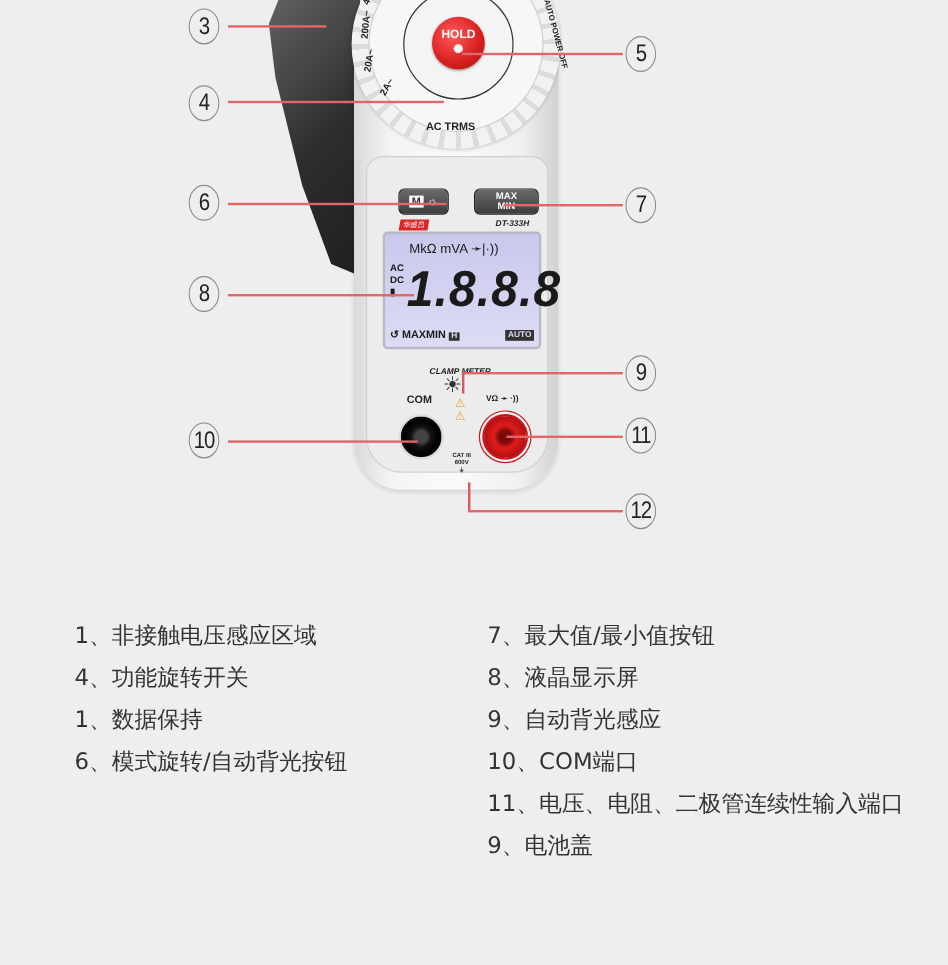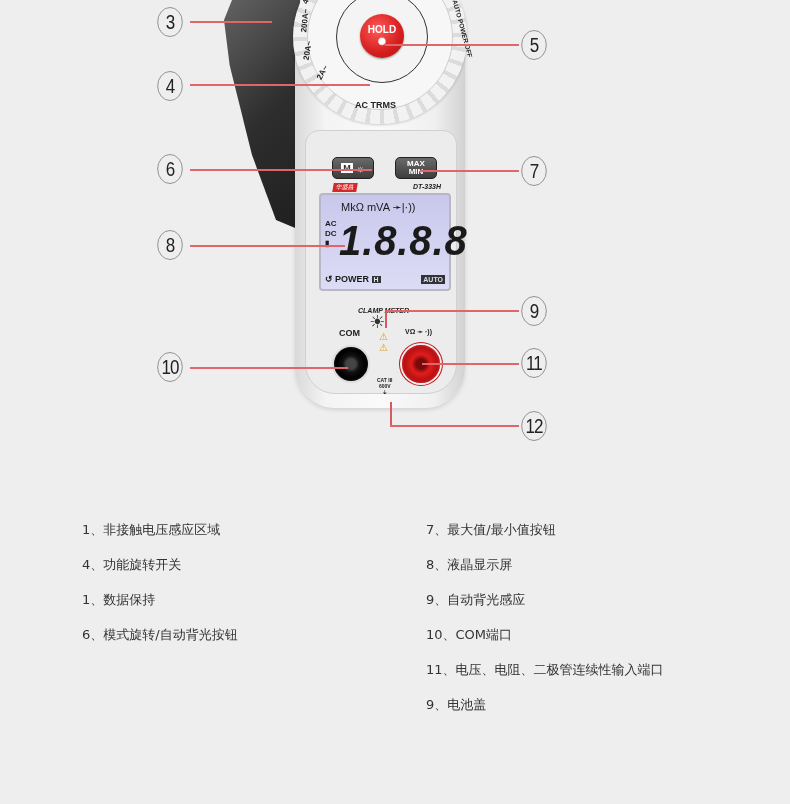--- a/index.html
+++ b/index.html
@@ -62,21 +62,21 @@
   .apo { font-size: 6.5px; transform: rotate(75deg); left: 140px; top: 75px; white-space: nowrap; }
 
   .btn {
     position: absolute; top: 167px; height: 22px; border-radius: 5px;
     background: linear-gradient(#6a6a6a,#3d3d3d); border: 1px solid #222;
     color: #fff; font-family: "Liberation Sans", sans-serif; font-weight: bold;
     display: flex; align-items: center; justify-content: center; box-sizing: border-box;
   }
   .btn-m { left: 47px; width: 42px; font-size: 10px; gap: 3px; }
   .btn-m .m { background: #fff; color: #333; padding: 0 2px; font-size: 9px; line-height: 10px; }
-  .btn-max { left: 110px; width: 42px; font-size: 8px; line-height: 8px; flex-direction: column; }
+  .btn-max { left: 110px; width: 54px; font-size: 8px; line-height: 8px; flex-direction: column; }
   .brand { position: absolute; left: 48px; top: 193px; background: #d62828; color: #fff; font-size: 6px; padding: 0 3px; transform: skewX(-10deg); }
   .model { position: absolute; left: 128px; top: 193px; font-size: 7px; font-weight: bold; font-style: italic; color: #222; font-family: "Liberation Sans", sans-serif; }
 
   .lcd {
     position: absolute; left: 34px; top: 203px; width: 132px; height: 98px;
     background: linear-gradient(#c9c8ec,#dcdcf6); border: 2px solid #b7b7c5; border-radius: 4px;
     box-sizing: border-box; font-family: "Liberation Sans", sans-serif; color: #1a1a1a;
   }
   .lcd-units { position: absolute; left: 20px; top: 6px; font-size: 11px; }
   .lcd-acdc { position: absolute; left: 4px; top: 24px; font-size: 8px; font-weight: bold; line-height: 10px; }
@@ -89,21 +89,21 @@
   .sensor-rays { position: absolute; left: 84px; top: 323px; font-size: 18px; color: #333; line-height: 1; }
   .warn { position: absolute; left: 94px; color: #e8a02a; font-size: 10px; }
   .com-label { position: absolute; left: 54px; top: 338px; font-size: 9px; font-weight: bold; color: #222; font-family: "Liberation Sans", sans-serif; }
   .v-label { position: absolute; left: 120px; top: 338px; font-size: 7px; font-weight: bold; color: #222; font-family: "Liberation Sans", sans-serif; }
   .jack { position: absolute; top: 355px; width: 38px; height: 38px; border-radius: 50%; box-sizing: border-box; }
   .jack-com { left: 47px; background: radial-gradient(circle,#444 0 20%,#111 35%,#000 60%,#2a2a2a 100%); border: 2px solid #ddd; }
   .jack-v { left: 117px; background: radial-gradient(circle,#7a0a0a 0 20%,#e21c1c 40%,#b31212 70%,#e03030 100%); border: 2px solid #c4161c; box-shadow: 0 0 0 2px #f2f2f2, 0 0 0 3px #c4161c; }
   .cat { position: absolute; left: 92px; top: 387px; font-size: 5px; font-weight: bold; text-align: center; color: #222; line-height: 6px; font-family: "Liberation Sans", sans-serif; }
 
   
-  .desc { position: absolute; font-family: "DejaVu Sans", sans-serif; font-size: 13px; color: #333; margin-left: 20px; }
+  .desc { position: absolute; font-family: "DejaVu Sans", sans-serif; font-size: 19px; color: #333; }
   .desc-col { position: absolute; top: 516px; }
   .desc-item { height: 35px; line-height: 28px; white-space: nowrap; }
 </style>
 </head>
 <body>
 
 <div class="device">
   <div class="jaw"></div>
   <div class="body-shell"></div>
   <div class="inner-panel"></div>
@@ -139,21 +139,21 @@
   <div class="lcd">
     <span class="lcd-units">MkΩ mVA ➛|·))</span>
     <div class="lcd-acdc">
       <div>AC</div>
       <div>DC</div>
       <div>▮</div>
     </div>
     <span class="lcd-digits">1.8.8.8</span>
     <div class="lcd-bottom">
       <span>↺</span>
-      <span>POWER</span>
+      <span>MAXMIN</span>
       <span class="lcd-h">H</span>
     </div>
     <span class="lcd-auto">AUTO</span>
   </div>
 
   <span class="clamp-label">CLAMP METER</span>
   <span class="sensor-rays">☀</span>
   <span class="warn" style="top:341px;">⚠</span>
   <span class="warn" style="top:352px;">⚠</span>
   <span class="com-label">COM</span>

